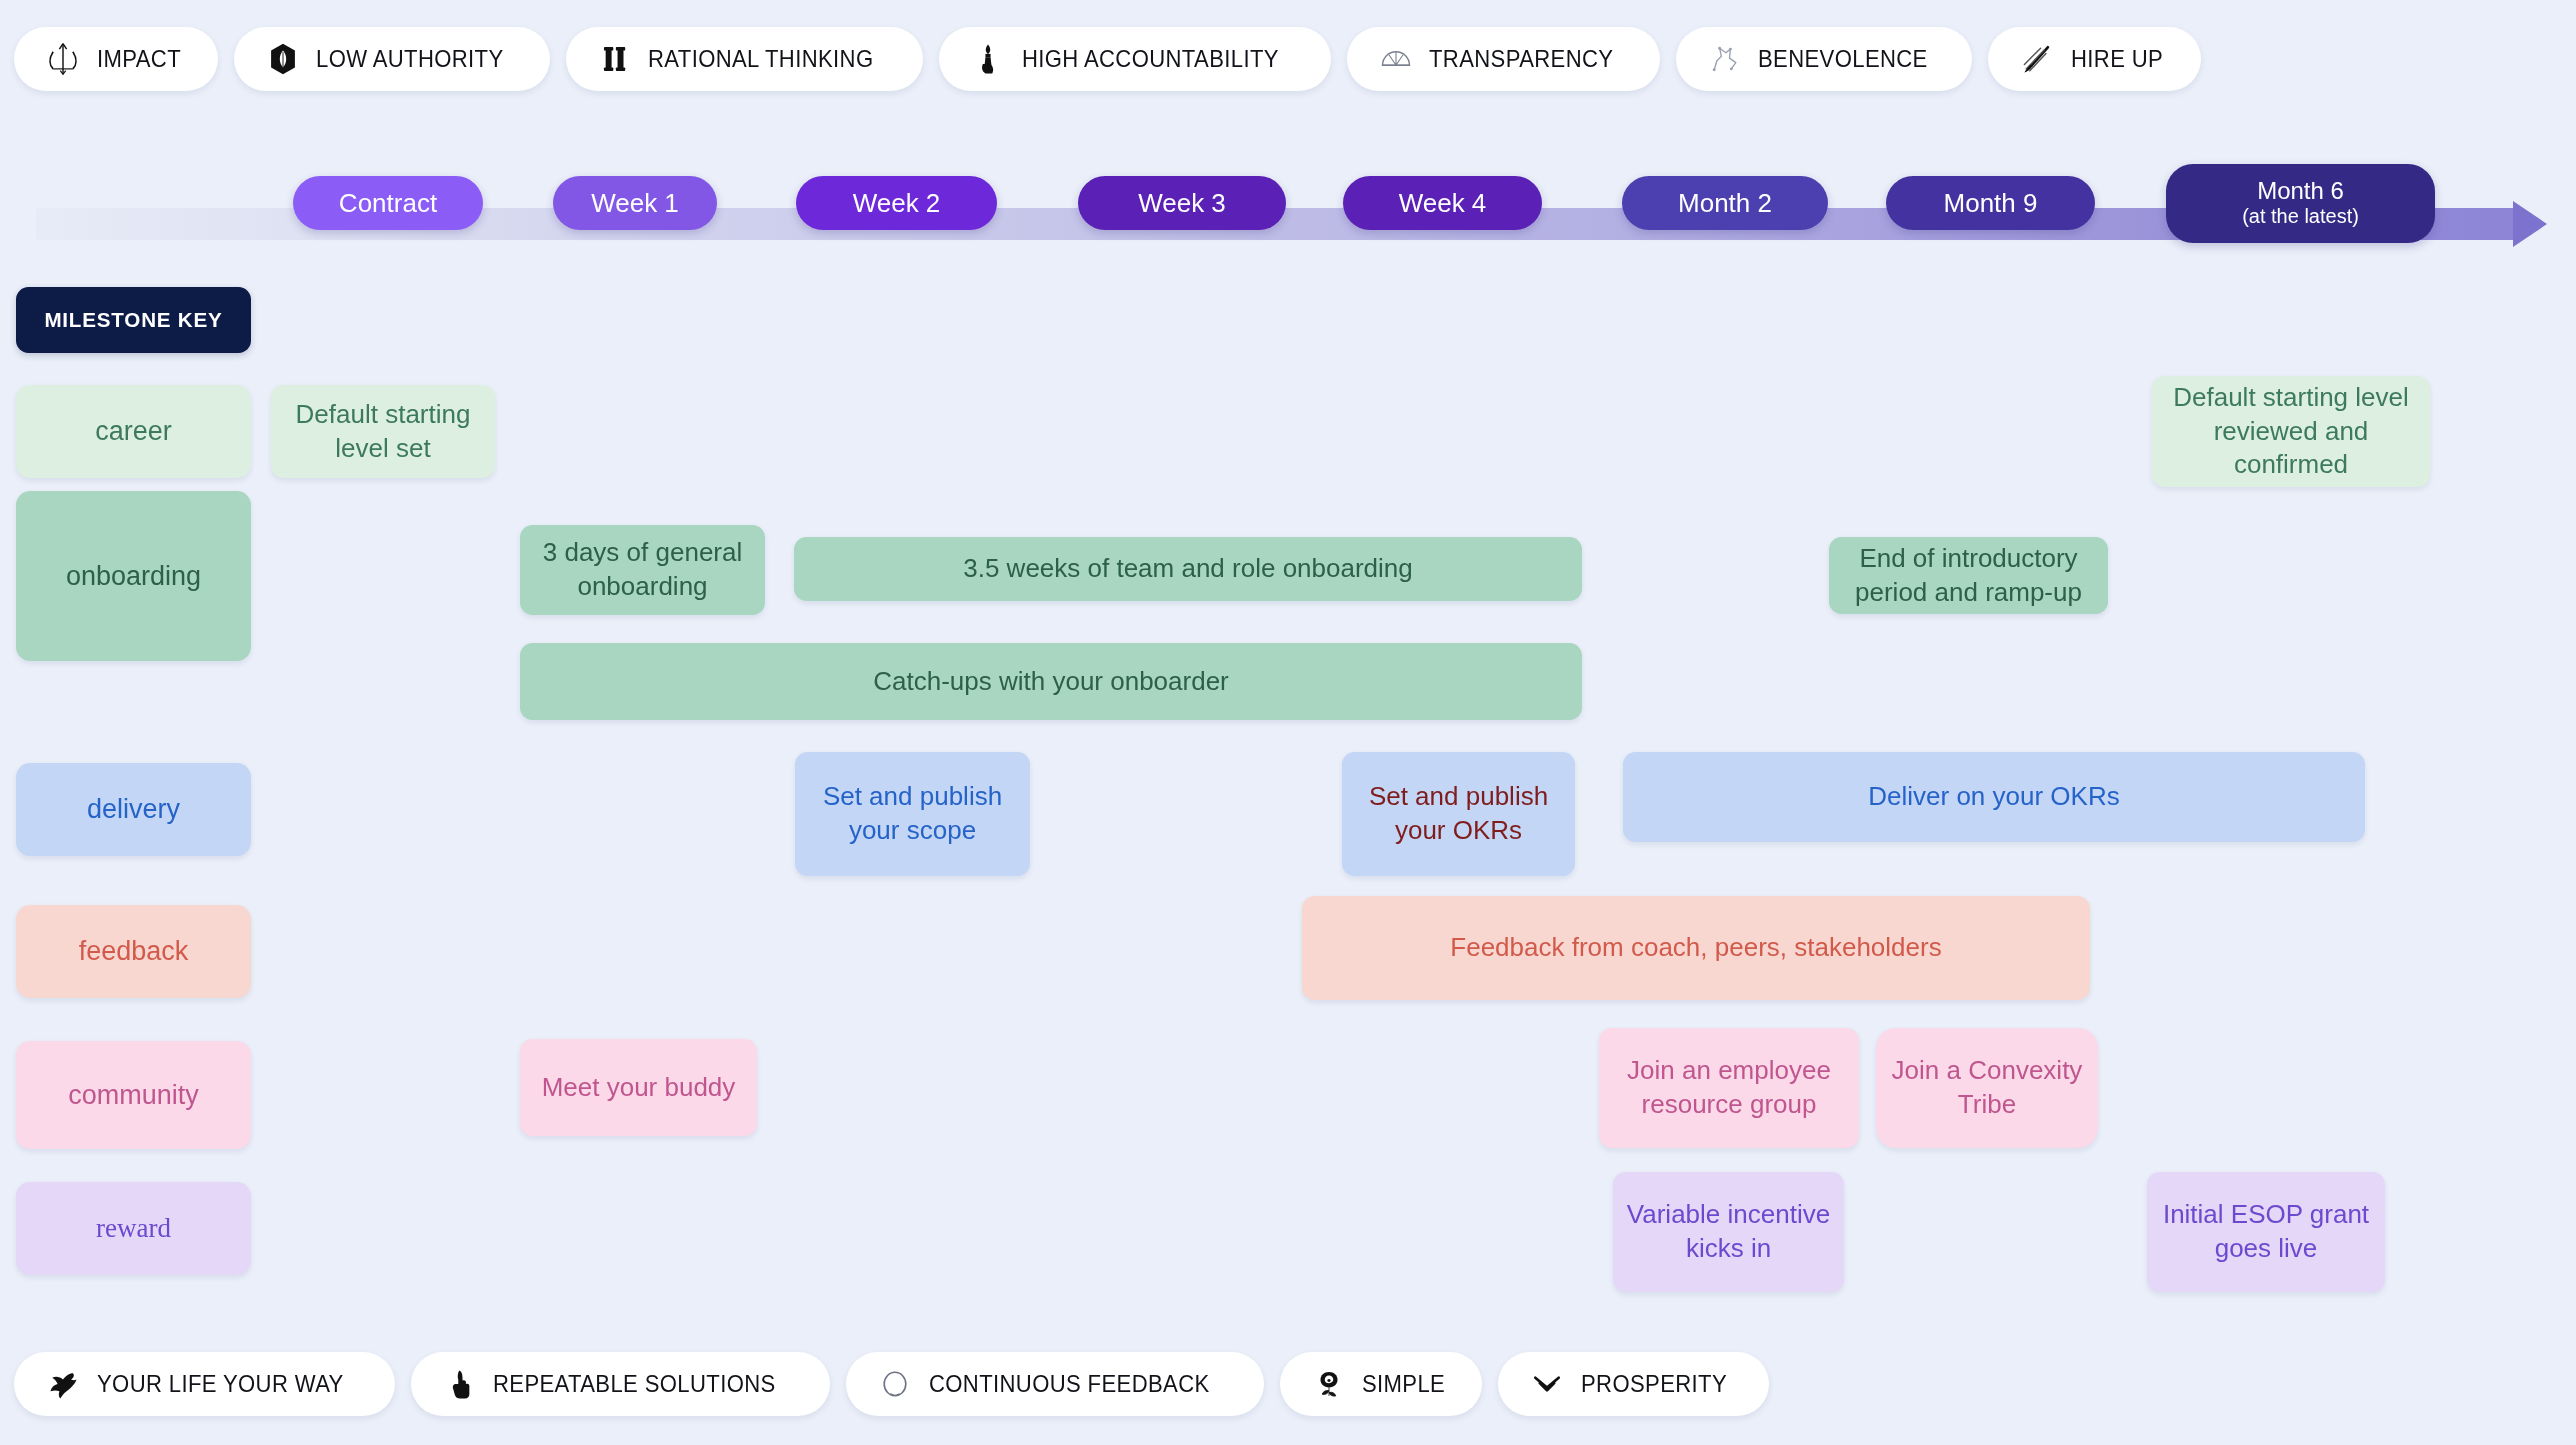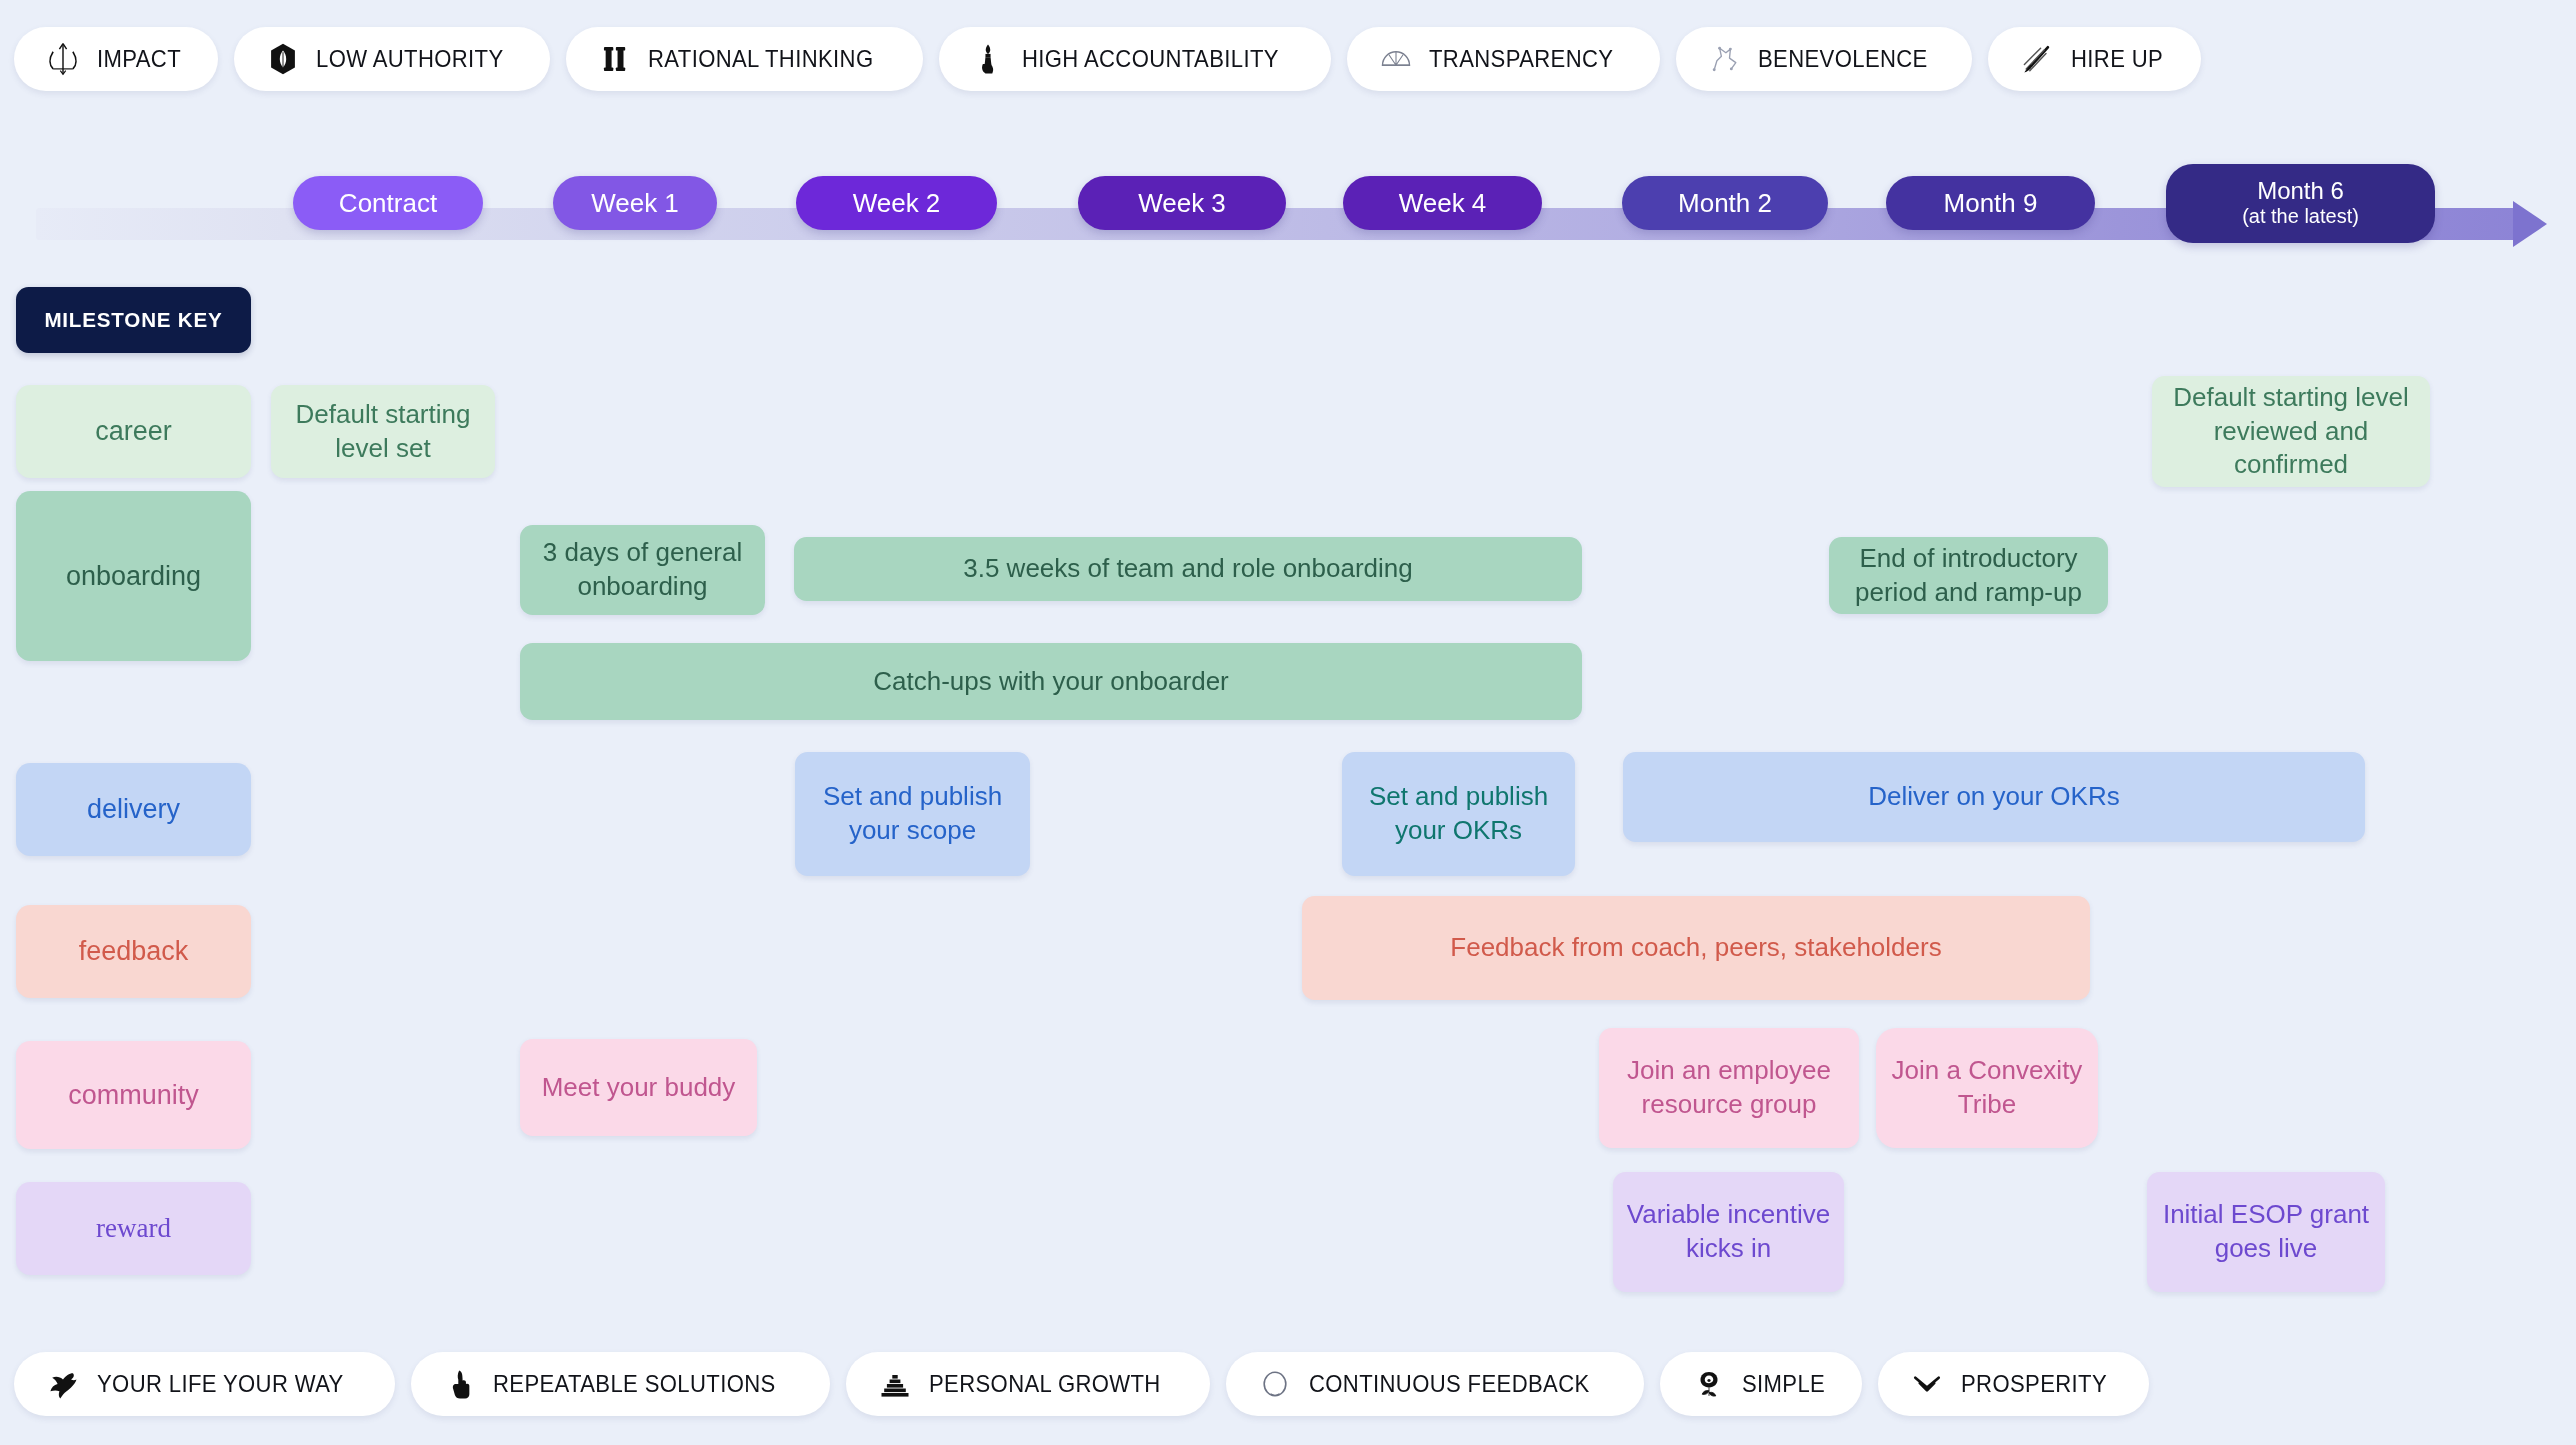--- a/index.html
+++ b/index.html
@@ -288,21 +288,21 @@
     </div>
     <div class="mstone" style="left: 520px; top: 643px; width: 1062px; height: 77px; background: rgb(168, 214, 192); color: rgb(45, 95, 75);">
       <span>Catch-ups with your onboarder</span>
     </div>
     <div class="cat-label" style="top: 763px; height: 93px; width: 235px; background: rgb(195, 214, 245); color: rgb(37, 99, 201);">
       <span>delivery</span>
     </div>
     <div class="mstone" style="left: 795px; top: 752px; width: 235px; height: 124px; background: rgb(195, 214, 245); color: rgb(37, 99, 201);">
       <span>Set and publish your scope</span>
     </div>
-    <div class="mstone" style="left: 1342px; top: 752px; width: 233px; height: 124px; background: rgb(195, 214, 245); color: #0f766e;">
+    <div class="mstone" style="left: 1342px; top: 752px; width: 233px; height: 124px; background: rgb(195, 214, 245); color: #7f1d1d;">
       <span>Set and publish your OKRs</span>
     </div>
     <div class="mstone" style="left: 1623px; top: 752px; width: 742px; height: 90px; background: rgb(195, 214, 245); color: rgb(37, 99, 201);">
       <span>Deliver on your OKRs</span>
     </div>
     <div class="cat-label" style="top: 905px; height: 93px; width: 235px; background: rgb(249, 215, 209); color: rgb(209, 90, 75);">
       <span>feedback</span>
     </div>
     <div class="mstone" style="left: 1302px; top: 896px; width: 788px; height: 104px; background: rgb(249, 215, 209); color: rgb(209, 90, 75);">
       <span>Feedback from coach, peers, stakeholders</span>
@@ -339,32 +339,20 @@
       </span>
       <span class="vp-label">YOUR LIFE YOUR WAY</span>
     </div>
     <div class="value-pill">
       <span class="vp-icon">
         <svg viewBox="0 0 40 40" width="34" height="34">
           <path d="M19 4 C17 8 17 12 18 15 L18 20 L15 20 C12 20 11 23 12 26 L14 33 C15 36 17 37 20 37 L26 37 C29 37 31 35 31 32 L31 22 C31 20 29 19 27 20 L27 18 C27 16 25 15 23 16 L23 14 C23 8 22 5 19 4 Z" fill="#111"></path>
         </svg>
       </span>
       <span class="vp-label">REPEATABLE SOLUTIONS</span>
-    </div>
-    <div class="value-pill">
-      <span class="vp-icon">
-        <svg viewBox="0 0 40 40" width="36" height="36">
-          <rect x="17" y="10" width="6" height="4" fill="#111"></rect>
-          <rect x="14" y="15" width="12" height="4" fill="#111"></rect>
-          <rect x="11" y="20" width="18" height="4" fill="#111"></rect>
-          <rect x="8" y="25" width="24" height="4" fill="#111"></rect>
-          <rect x="5" y="30" width="30" height="4" fill="#111"></rect>
-        </svg>
-      </span>
-      <span class="vp-label">PERSONAL GROWTH</span>
     </div>
     <div class="value-pill">
       <span class="vp-icon">
         <svg viewBox="0 0 40 40" width="36" height="36">
           <ellipse cx="20" cy="20" rx="12" ry="13" fill="none" stroke="#6d7384" stroke-width="1.8"></ellipse>
           <path d="M15 31 C18 33 22 33 25 31" fill="none" stroke="#6d7384" stroke-width="1.5"></path>
         </svg>
       </span>
       <span class="vp-label">CONTINUOUS FEEDBACK</span>
     </div>

